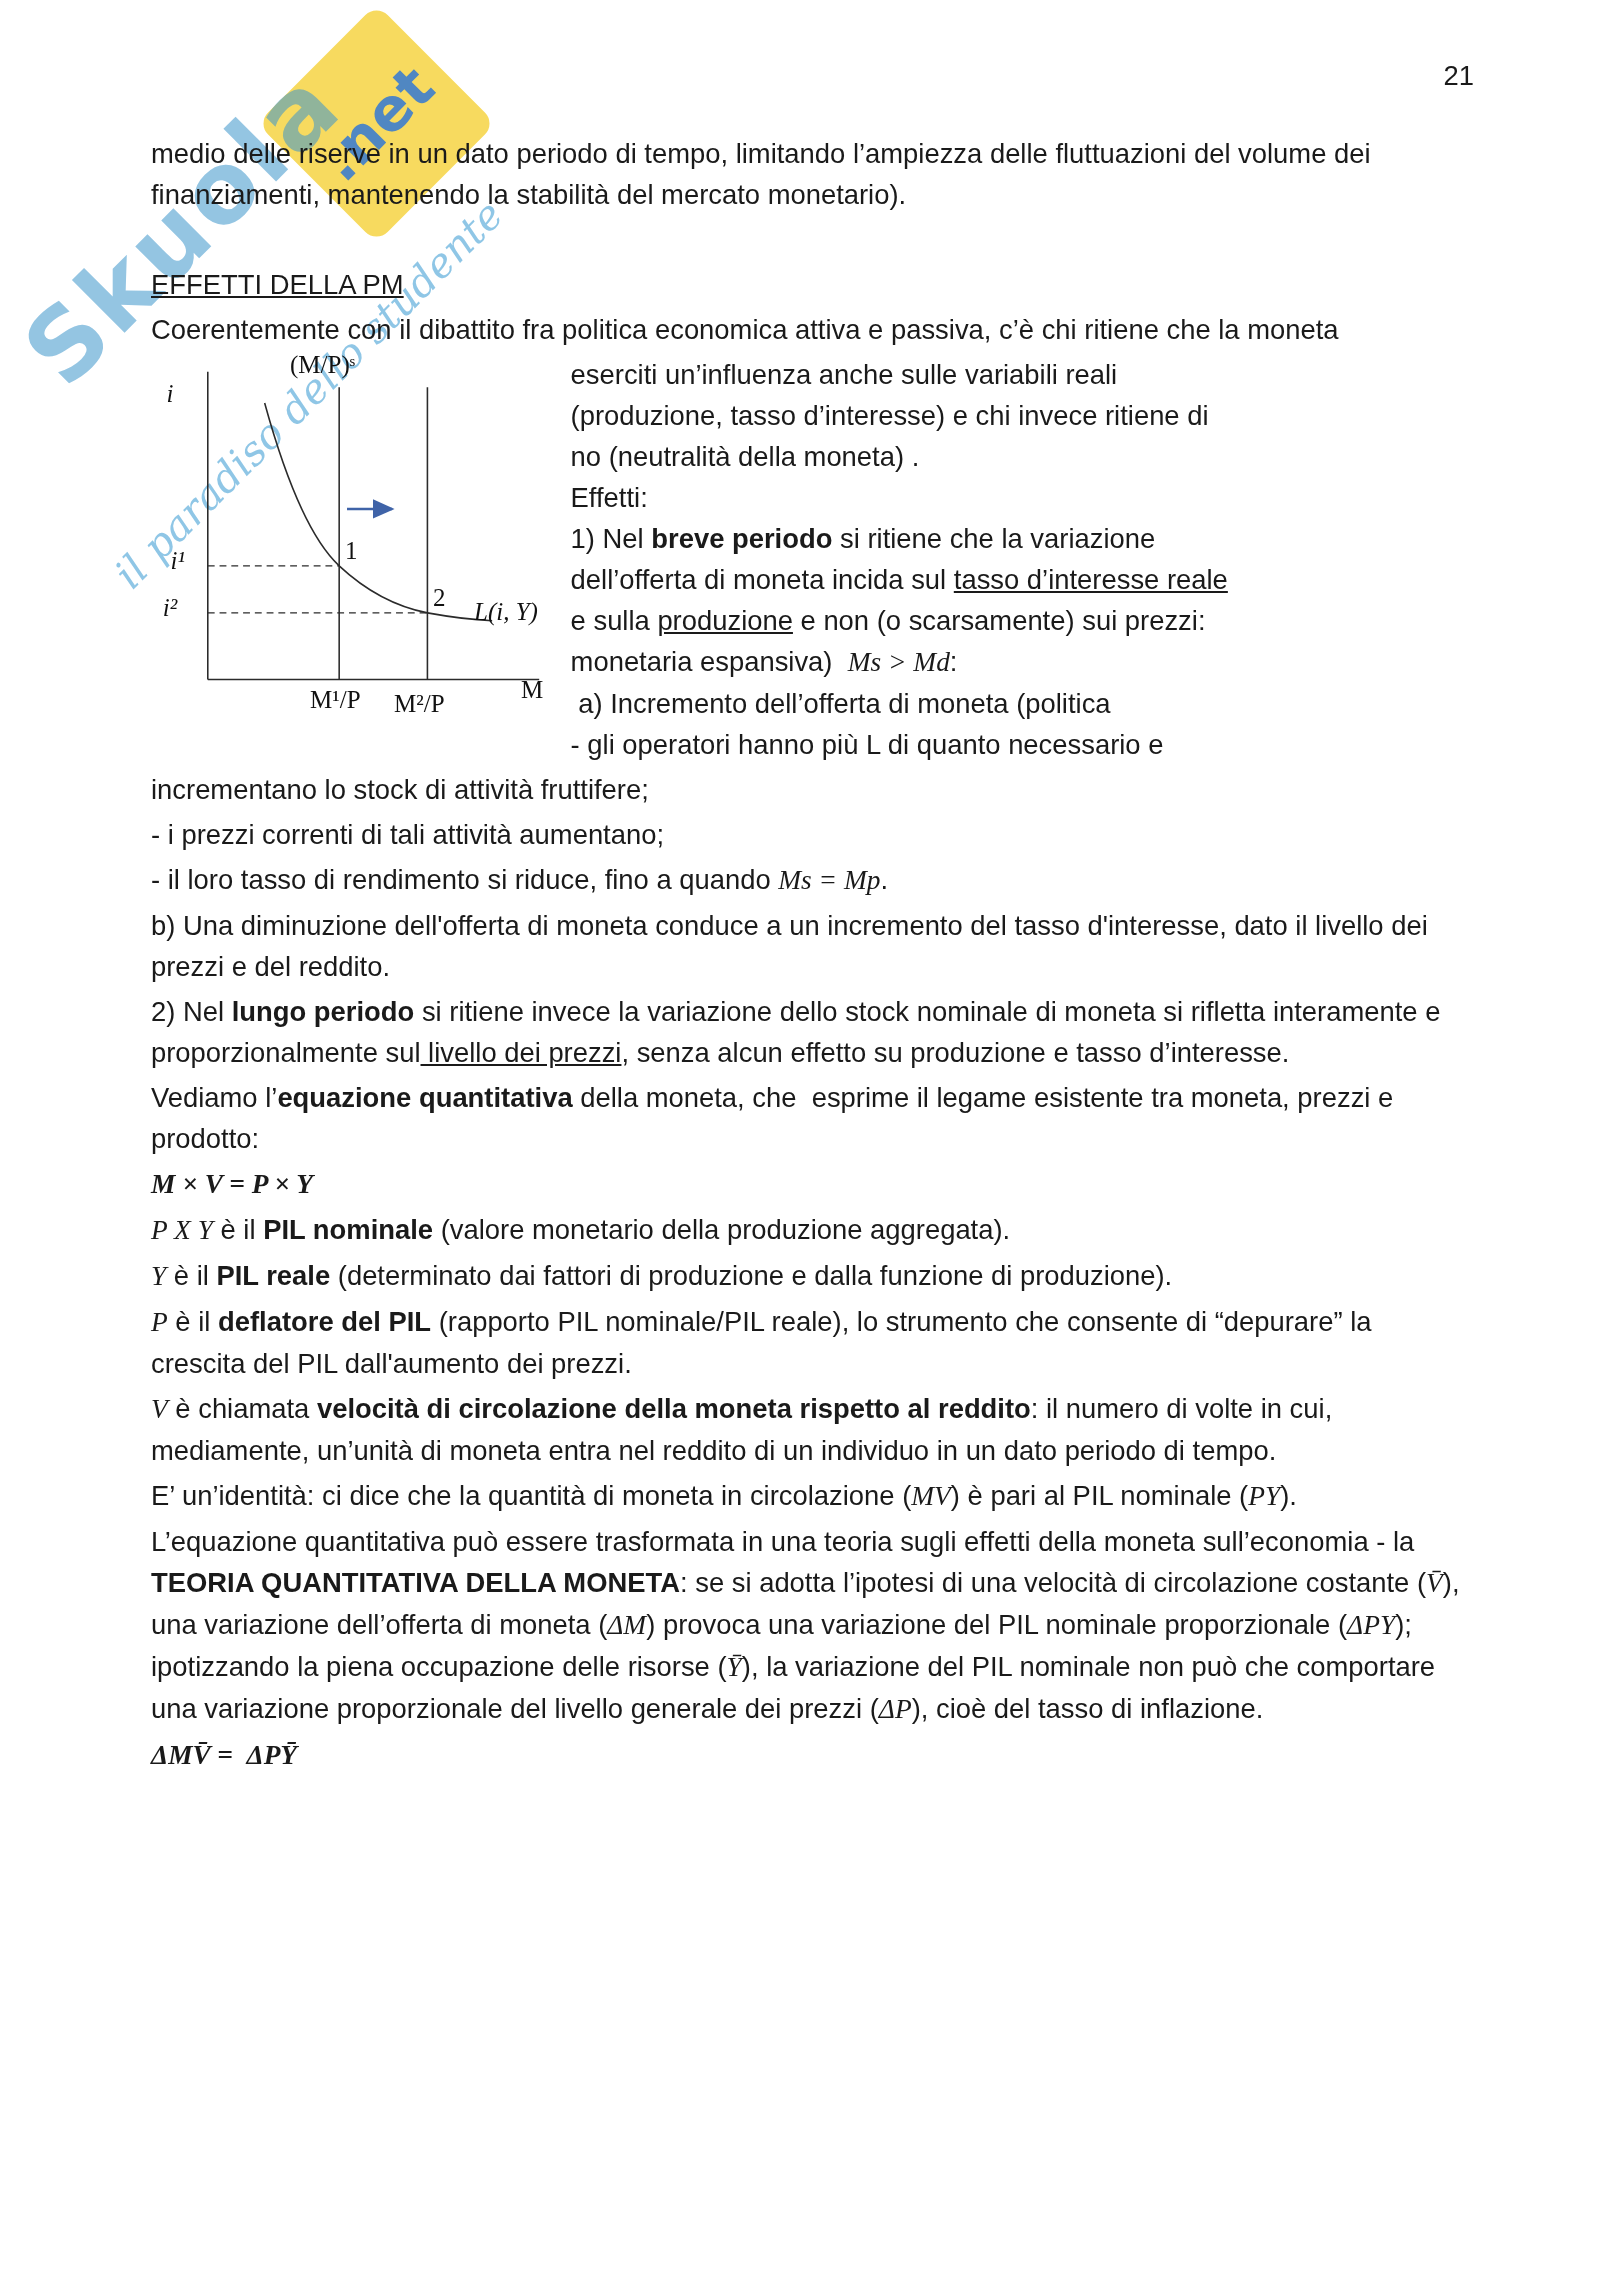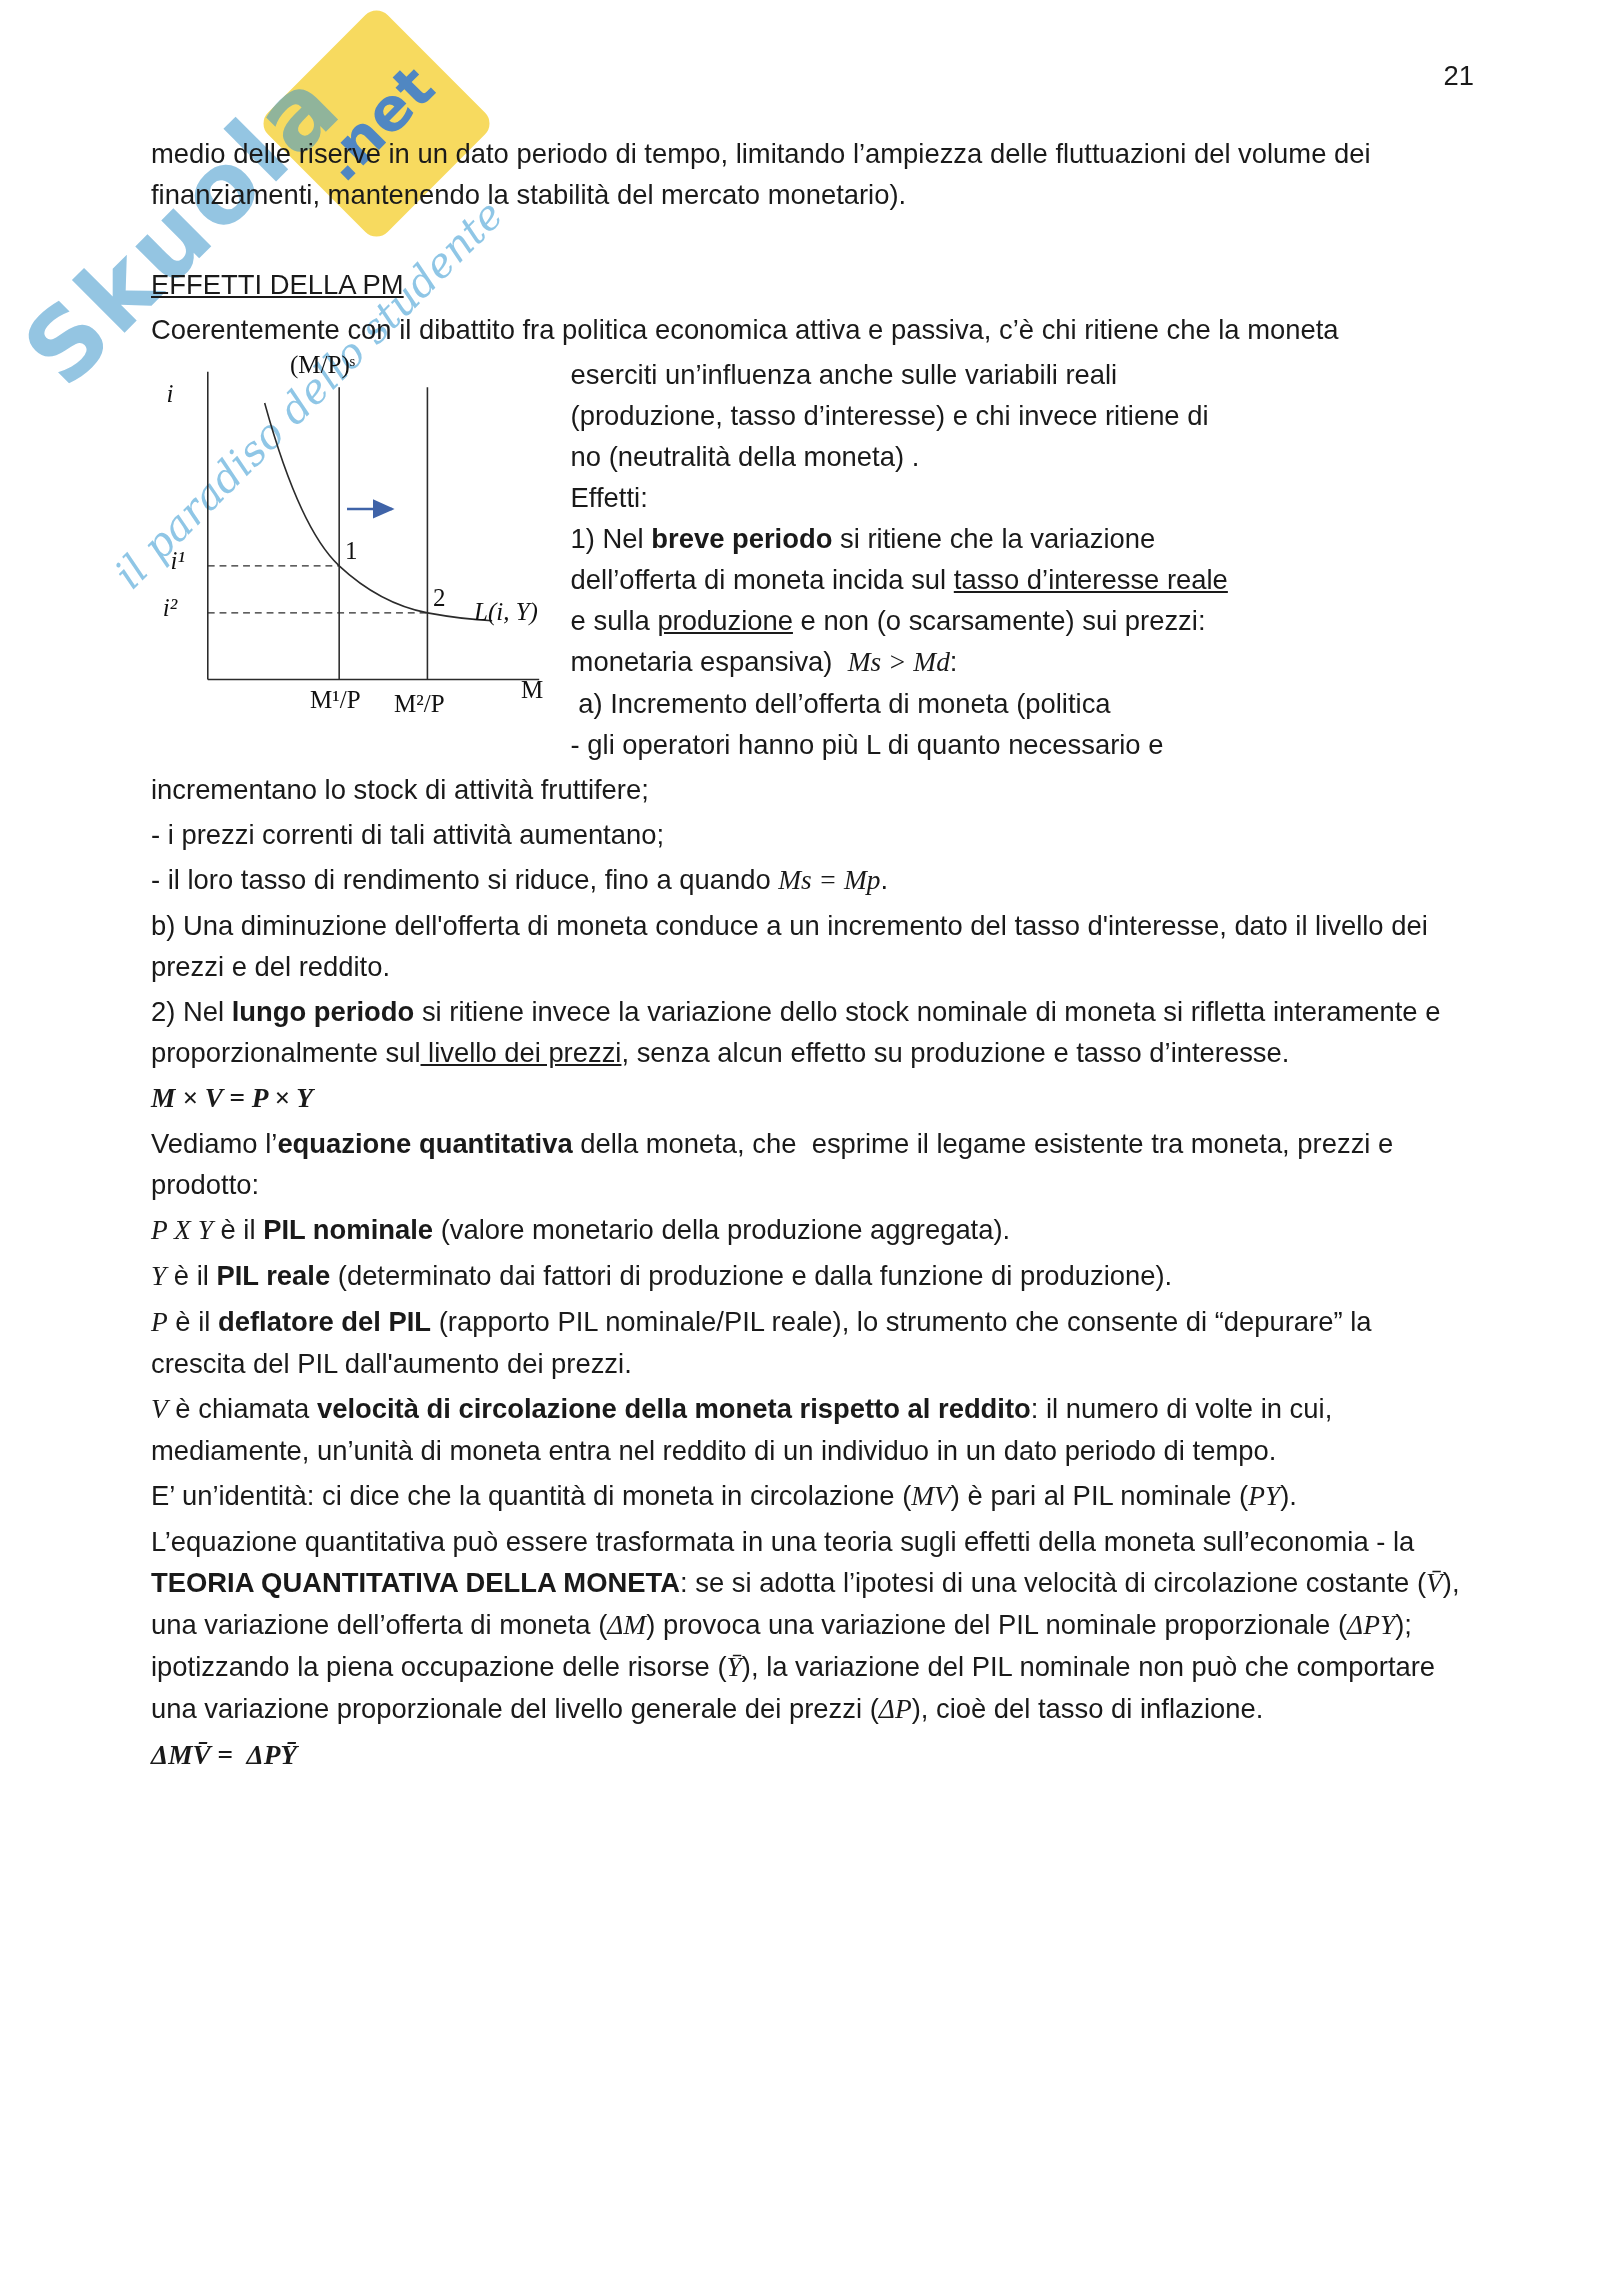--- a/index.html
+++ b/index.html
@@ -109,22 +109,22 @@
     <div class="wrapline"><span>e sulla </span><span class="u">produzione</span><span> e non (o scarsamente) sui prezzi:</span></div>
     <div class="wrapline"><span>monetaria espansiva)  </span><span class="m">Ms &gt; Md</span><span>:</span></div>
     <div class="wrapline"><span> a) Incremento dell’offerta di moneta (politica</span></div>
     <div class="wrapline"><span>- gli operatori hanno più L di quanto necessario e</span></div>
 
     <p class="para"><span>incrementano lo stock di attività fruttifere;</span></p>
     <p class="para"><span>- i prezzi correnti di tali attività aumentano;</span></p>
     <p class="para"><span>- il loro tasso di rendimento si riduce, fino a quando </span><span class="m">Ms = Mp</span><span>.</span></p>
     <p class="para"><span>b) Una diminuzione dell'offerta di moneta conduce a un incremento del tasso d'interesse, dato il livello dei prezzi e del reddito.</span></p>
     <p class="para"><span>2) Nel </span><span class="b">lungo periodo</span><span> si ritiene invece la variazione dello stock nominale di moneta si rifletta interamente e proporzionalmente sul</span><span class="u"> livello dei prezzi</span><span>, senza alcun effetto su produzione e tasso d’interesse.</span></p>
+    <p class="para"><span>Vediamo l’</span><span class="b">equazione quantitativa</span><span> della moneta, che  esprime il legame esistente tra moneta, prezzi e prodotto:</span></p>
     <p class="para"><span class="b m">M × V = P × Y</span></p>
-    <p class="para"><span>Vediamo l’</span><span class="b">equazione quantitativa</span><span> della moneta, che  esprime il legame esistente tra moneta, prezzi e prodotto:</span></p>
     <p class="para"><span class="m">P X Y</span><span> è il </span><span class="b">PIL nominale</span><span> (valore monetario della produzione aggregata).</span></p>
     <p class="para"><span class="m">Y</span><span> è il </span><span class="b">PIL reale</span><span> (determinato dai fattori di produzione e dalla funzione di produzione).</span></p>
     <p class="para"><span class="m">P</span><span> è il </span><span class="b">deflatore del PIL</span><span> (rapporto PIL nominale/PIL reale), lo strumento che consente di “depurare” la crescita del PIL dall'aumento dei prezzi.</span></p>
     <p class="para"><span class="m">V</span><span> è chiamata </span><span class="b">velocità di circolazione della moneta rispetto al reddito</span><span>: il numero di volte in cui, mediamente, un’unità di moneta entra nel reddito di un individuo in un dato periodo di tempo.</span></p>
     <p class="para"><span>E’ un’identità: ci dice che la quantità di moneta in circolazione (</span><span class="m">MV</span><span>) è pari al PIL nominale (</span><span class="m">PY</span><span>).</span></p>
     <p class="para"><span>L’equazione quantitativa può essere trasformata in una teoria sugli effetti della moneta sull’economia - la </span><span class="b">TEORIA QUANTITATIVA DELLA MONETA</span><span>: se si adotta l’ipotesi di una velocità di circolazione costante (</span><span class="m">V̄</span><span>), una variazione dell’offerta di moneta (</span><span class="m">ΔM</span><span>) provoca una variazione del PIL nominale proporzionale (</span><span class="m">ΔPY</span><span>); ipotizzando la piena occupazione delle risorse (</span><span class="m">Ȳ</span><span>), la variazione del PIL nominale non può che comportare una variazione proporzionale del livello generale dei prezzi (</span><span class="m">ΔP</span><span>), cioè del tasso di inflazione.</span></p>
     <p class="para"><span class="b m">ΔMV̄ =  ΔPȲ</span></p>
 
   </div>
 </div>

